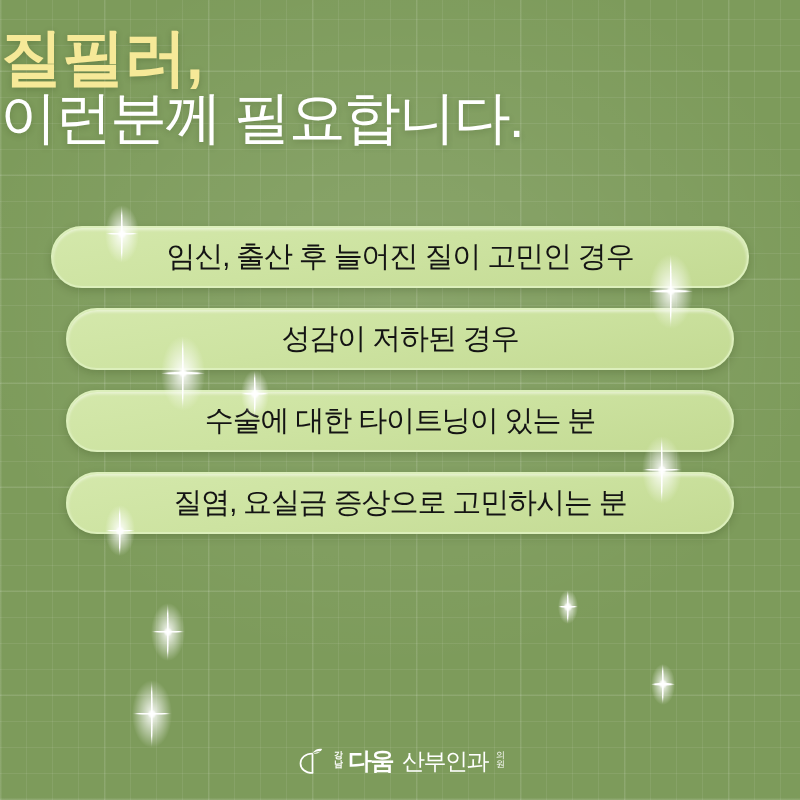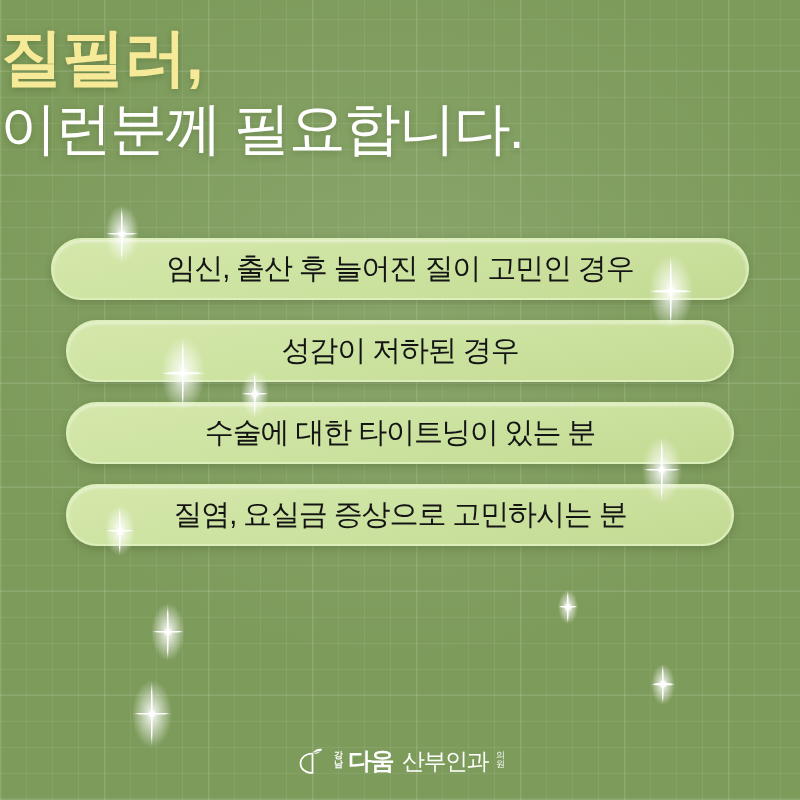--- a/index.html
+++ b/index.html
@@ -37,33 +37,33 @@
     position:absolute;left:0;right:0;top:26px;text-align:left;
     line-height:1.0;
   }
   .title-main{
     display:block;
     font-size:63px;font-weight:bold;letter-spacing:-1px;
     color:#f6e998;
     text-shadow:0 2px 6px rgba(40,60,20,0.25);
   }
   .title-sub{
-    display:block;margin-top:11px;
+    display:block;
     font-size:57px;font-weight:300;letter-spacing:-2px;
     color:#ffffff;
     text-shadow:0 2px 6px rgba(40,60,20,0.22);
   }
 
   
   #pill-list{
     position:absolute;left:0;right:0;top:226px;
   }
   .pill{
     position:relative;
-    height:58px;margin:12px auto 20px auto;
+    height:58px;margin:0 auto 20px auto;
     display:flex;align-items:center;justify-content:center;
     border-radius:34px;
     background:linear-gradient(170deg,#d4e8ab 0%,#cde3a1 45%,#c3da93 100%);
     border:2px solid #dcefbb;
     box-shadow:0 3px 9px rgba(35,55,15,0.22), inset 0 2px 3px rgba(255,255,255,0.5);
   }
   .pill.wide{width:694px;}
   .pill.narrow{width:664px;}
   .pill-text{
     font-size:29px;font-weight:500;letter-spacing:-1.1px;

